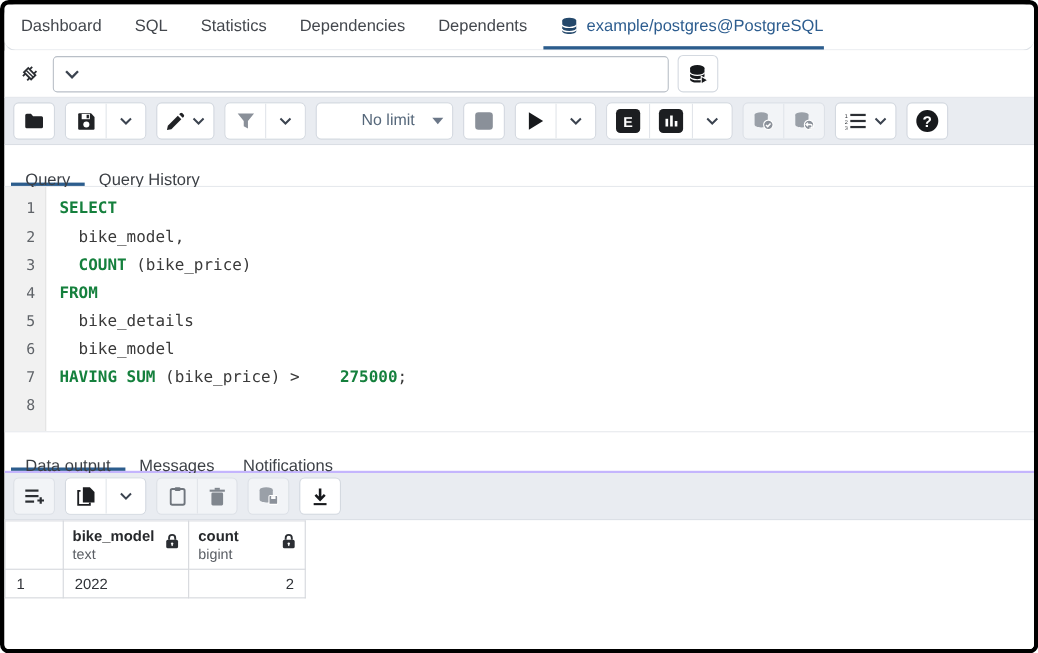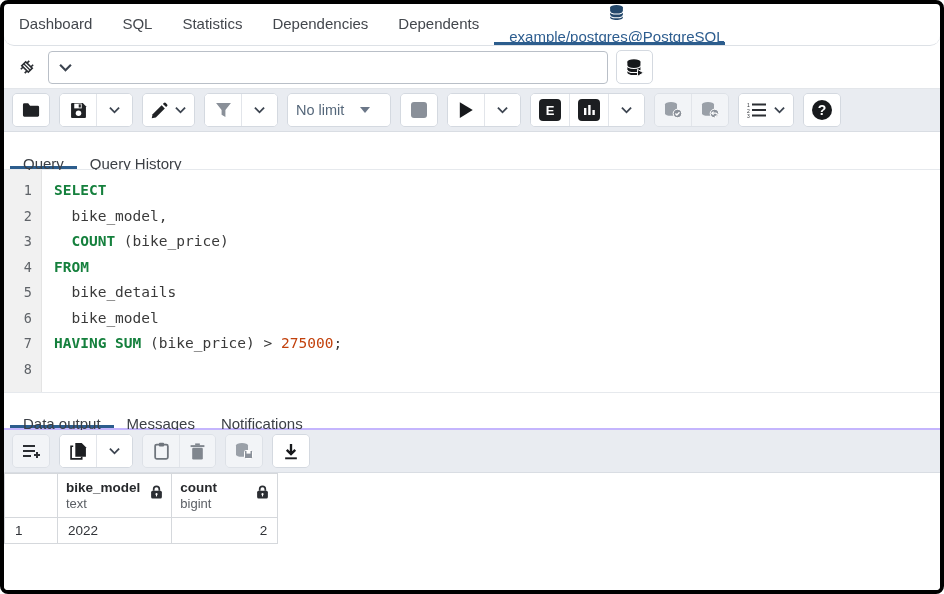--- a/index.html
+++ b/index.html
@@ -15,21 +15,21 @@
   
   .toptabs {
     height:42px; background:#fff; display:flex; align-items:stretch;
     border-bottom:1px solid #dde1e6; flex:0 0 auto;border-radius:10px;
   }
   .toptab {
     display:flex; align-items:center; gap:7px; padding:0 15px;
     font-size:15px; color:#43474d; cursor:pointer; white-space:nowrap;
     border-bottom:3px solid transparent;
   }
-  .toptab.active { color:#2d5d8f; font-weight:400; border-bottom:3px solid #2c5d8d; padding-right:0;flex-direction:column; }
+  .toptab.active { color:#2d5d8f; font-weight:400; border-bottom:3px solid #2c5d8d; padding-right:0; }
   .toptab.active .lbl { overflow:hidden; }
 
   
   .connrow {
     height:43px; background:#fff; display:flex; align-items:center;
     padding:0 10px; gap:8px; border-bottom:1px solid #e3e6ea; flex:0 0 auto;
   }
   .conn-icon { width:26px; display:flex; justify-content:center; }
   .connselect {
     width:560px; height:33px; border:1px solid #b9bfc7; border-radius:4px;
@@ -46,39 +46,39 @@
   .toolbar {
     height:43px; background:#e9ecf1; border-bottom:1px solid #d9dde3;
     display:flex; align-items:center; padding:0 8px; gap:9px; flex:0 0 auto;
   }
   .tgroup { display:flex; border:1px solid #d4d9e0; border-radius:5px; overflow:hidden; background:#fff; }
   .tbtn {
     height:32px; min-width:36px; background:#fff; display:flex; align-items:center;
     justify-content:center; padding:0 8px; cursor:pointer; border-left:1px solid #e2e5ea;
   }
   .tbtn:first-child { border-left:none; }
-  .limitbtn { font-size:14.5px; color:#55677a; gap:16px; min-width:102px; justify-content:flex-start; }
+  .limitbtn { font-size:14.5px; color:#55677a; gap:16px; min-width:102px; justify-content:flex-end;margin-left:21px; }
   .caret { width:0; height:0; border-left:5px solid transparent; border-right:5px solid transparent; border-top:6px solid #6b7788; }
   .chev { stroke:#3c4450; stroke-width:2; fill:none; }
   .blacksq { width:22px; height:22px; border-radius:4px; background:#1c1e21; color:#fff;
     display:flex; align-items:center; justify-content:center; font-weight:bold; font-size:13px; }
 
   
   .subtabs { height:38px; background:#fff; display:flex; padding:0 6px; border-bottom:1px solid #e6e9ed; flex:0 0 auto; }
   .subtab { display:flex; align-items:center; padding:0 13px; font-size:15px; color:#3c4046; cursor:pointer; border-bottom:3px solid transparent;margin-top:28px; }
   .subtab.active { border-bottom:3px solid #2c5d8d; }
 
   
   .editor { flex:0 0 222px; display:flex; background:#fff; font-family:"DejaVu Sans Mono", monospace; font-size:14.5px; overflow:hidden; }
   .gutter { width:38px; background:#f1f1f1; border-right:1px solid #e4e4e4; padding-top:8px; }
   .gutnum { height:25.5px; text-align:right; padding-right:9px; color:#5f6368; font-size:13.5px; line-height:25.5px; }
   .code { flex:1; padding:8px 0 0 12px; }
   .cline { height:25.5px; line-height:25.5px; white-space:pre; color:#3a3a3a; }
   .kw { color:#15803d; font-weight:bold; }
-  .num { color:#c2410c; font-weight:normal; }
+  .num { color:#15803d; font-weight:bold;margin-left:28px; }
 
   
   .outtabs { height:38px; background:#fff; display:flex; padding:0 6px; border-top:1px solid #e6e9ed; border-bottom:2px solid #c4b5fd; flex:0 0 auto; }
 
   
   .outbar { height:43px; background:#e9ecf1; border-bottom:1px solid #d9dde3; display:flex; align-items:center; padding:0 8px; gap:9px; flex:0 0 auto; }
 
   
   .gridwrap { flex:1; background:#fff; overflow:hidden; }
   .grid { border-collapse:collapse; font-size:13.5px; color:#303338; }

